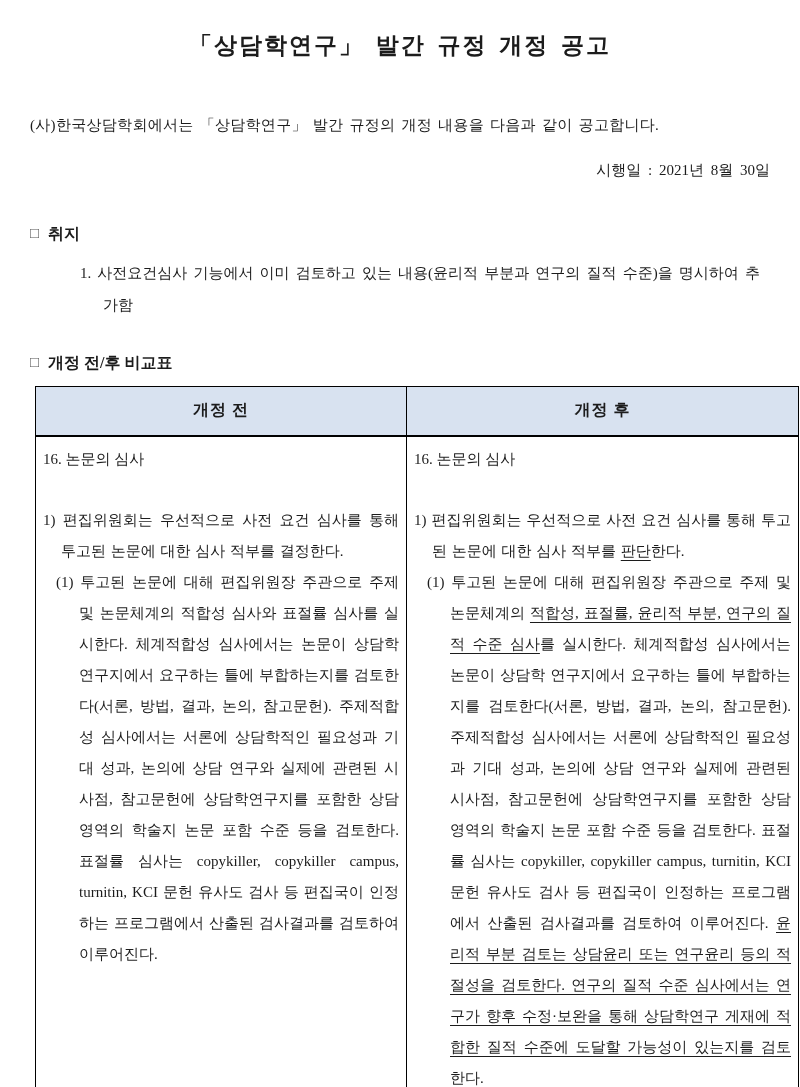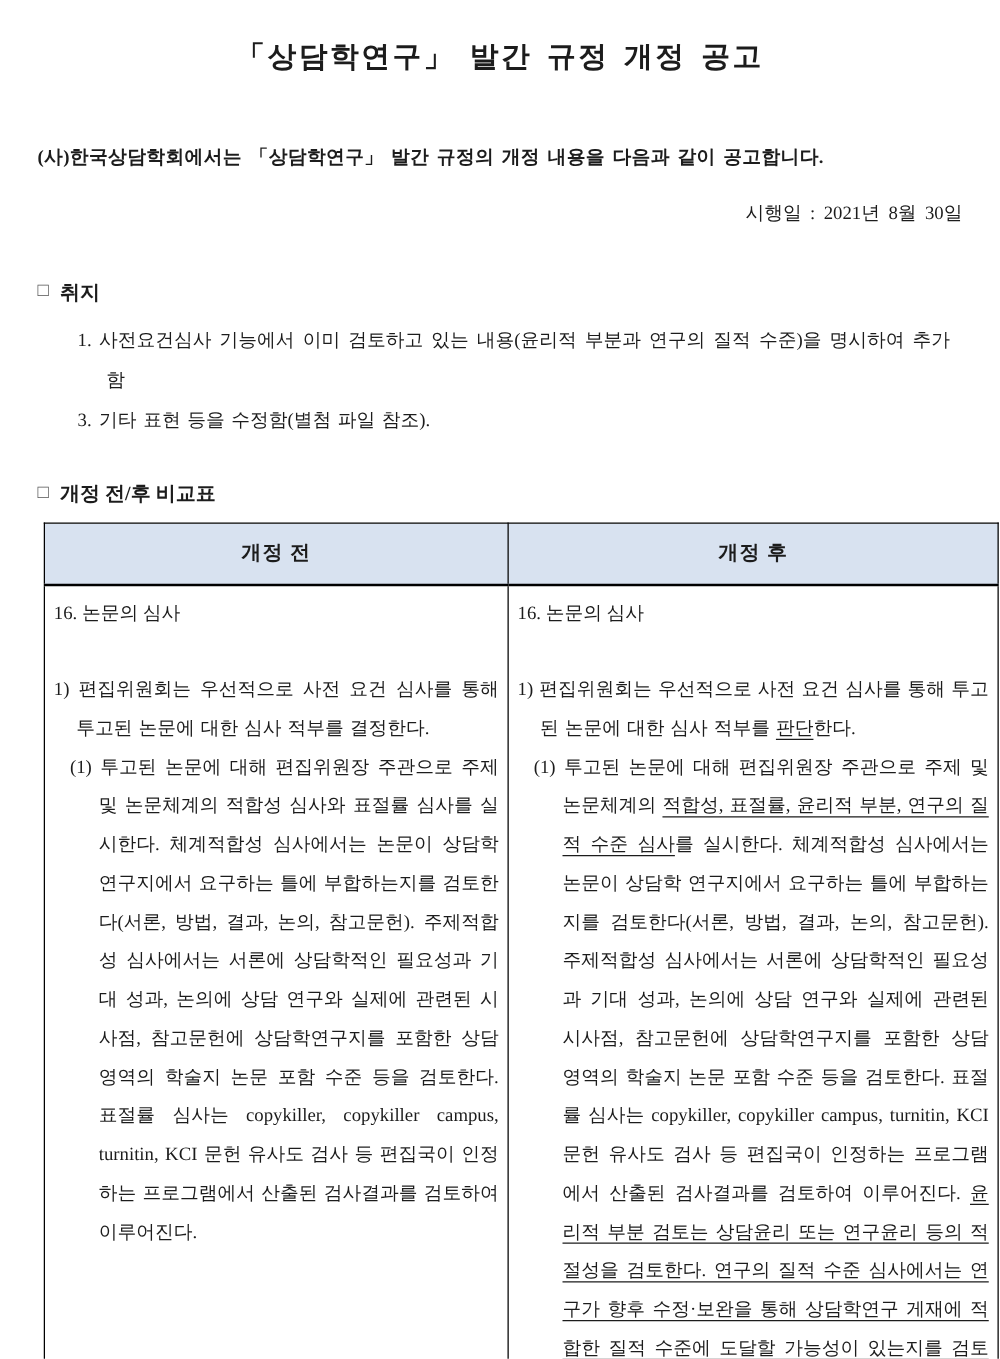--- a/index.html
+++ b/index.html
@@ -28,21 +28,20 @@
     font-weight: bold;
     letter-spacing: 2px;
     margin-top: 8px;
     word-spacing: 4px;
   }
   .intro {
     margin-top: 55px;
     font-size: 15px;
     letter-spacing: 0.3px;
     word-spacing: 2px;
-    font-weight: bold;
   }
   .effective-date {
     margin-top: 26px;
     text-align: right;
     font-size: 15px;
     padding-right: 0px;
     word-spacing: 3px;
     font-family: Liberation Serif, serif;
   }
   .section-heading {
@@ -68,20 +67,21 @@
     margin-left: 32px;
     margin-right: 10px;
     font-size: 15px;
   }
   .purpose-item {
     padding-left: 23px;
     text-indent: -23px;
     line-height: 32px;
     text-align: justify;
     word-spacing: 1.5px;
+    margin-left: 18px;
   }
   .purpose-item .num { margin-right: 6px; }
   table.compare {
     margin-top: 12px;
     margin-left: 5px;
     width: 763px;
     border-collapse: collapse;
     table-layout: fixed;
   }
   table.compare th {
@@ -135,21 +135,20 @@
 
   <p class="effective-date">시행일 : 2021년 8월 30일</p>
 
   <div class="section-heading purpose-heading">
     <span class="box-marker">□</span>
     <span>취지</span>
   </div>
 
   <ol class="purpose-list">
     <li class="purpose-item"><span class="num">1.</span><span class="txt">사전요건심사 기능에서 이미 검토하고 있는 내용(윤리적 부분과 연구의 질적 수준)을 명시하여 추가함</span></li>
-    <li class="purpose-item"><span class="num">3.</span><span class="txt">기타 표현 등을 수정함(별첨 파일 참조).</span></li>
   </ol>
 
   <div class="section-heading compare-heading">
     <span class="box-marker">□</span>
     <span>개정 전/후 비교표</span>
   </div>
 
   <table class="compare">
     <thead>
       <tr>

